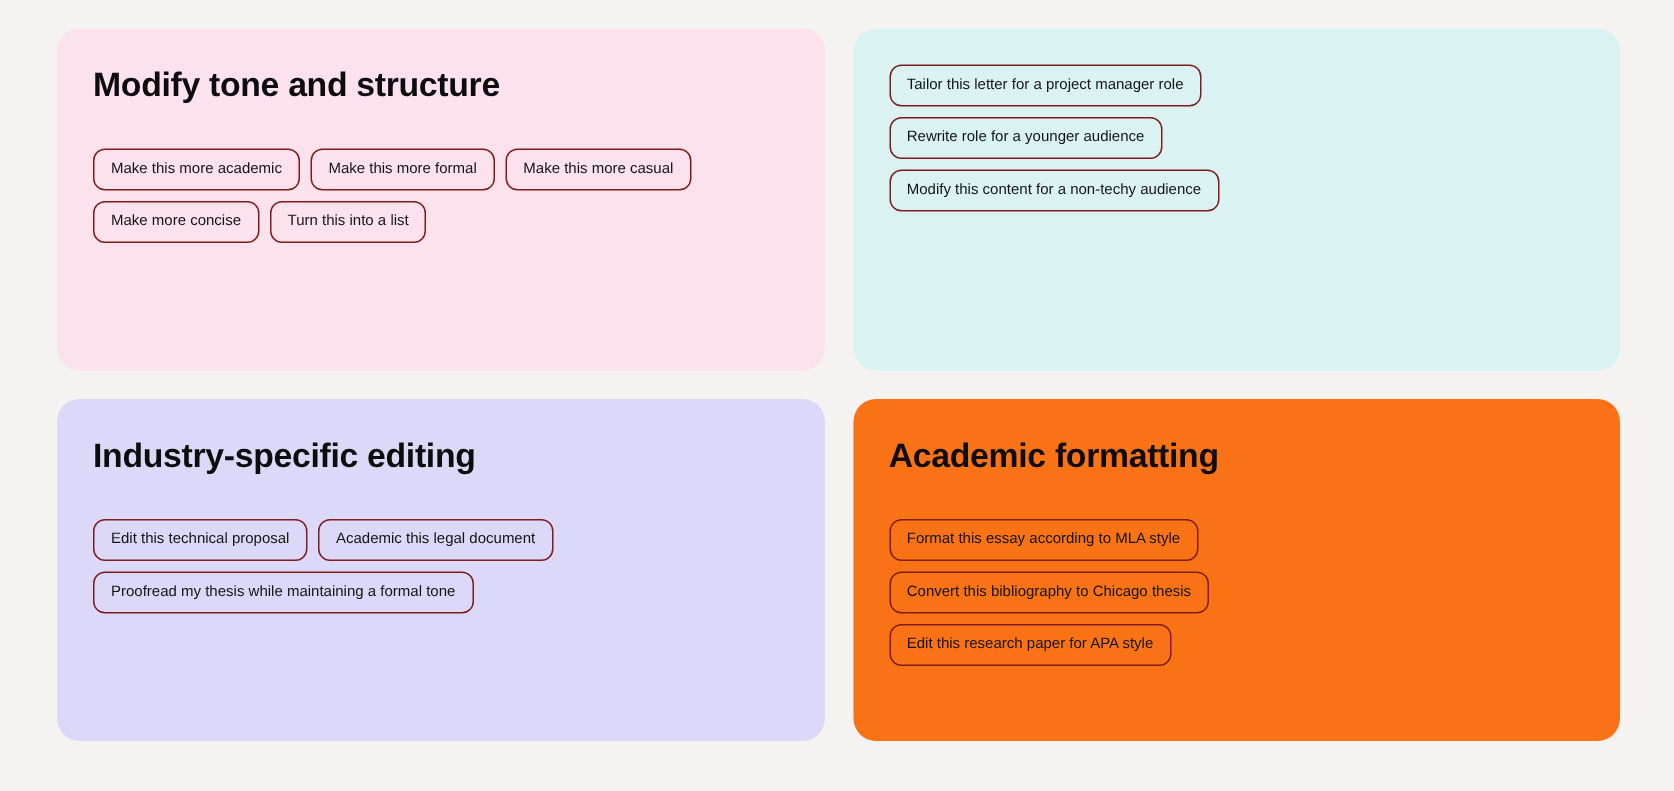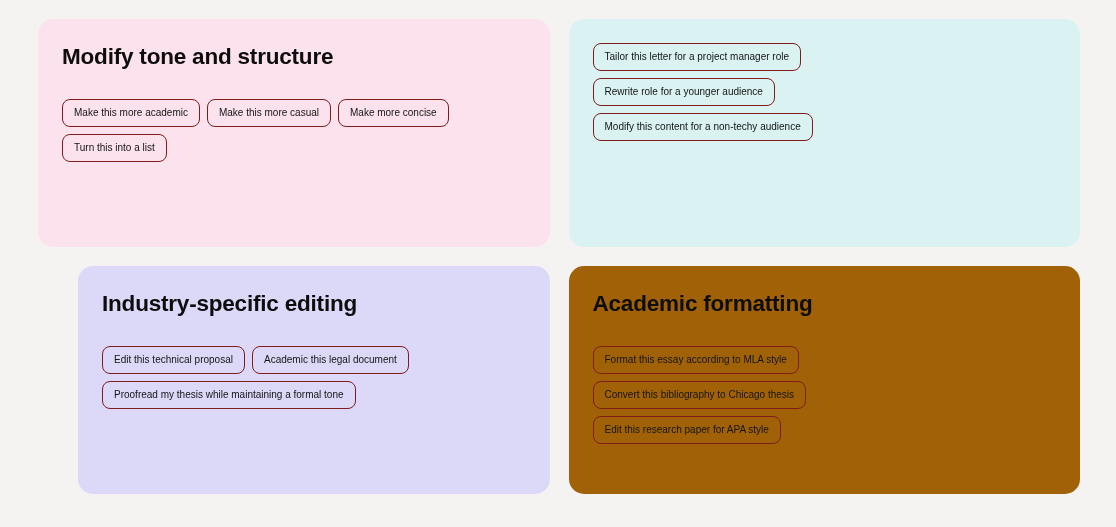--- a/index.html
+++ b/index.html
@@ -25,22 +25,22 @@
     width: 1116px;
     height: 527px;
   }
   .card {
     border-radius: 15px;
     padding: 24px 26px 20px 24px;
     overflow: hidden;
   }
   .card-pink   { background: #fbe2ec; }
   .card-teal   { background: #daf3f2; }
-  .card-purple { background: #dcd8f8; margin-left: 40px; }
-  .card-peach  { background: #a16207; }
+  .card-purple { background: #dcd8f8; }
+  .card-peach  { background: #f97316; }
 
   .card-title {
     font-size: 22.5px;
     font-weight: bold;
     color: #0d0d0d;
     letter-spacing: -0.2px;
     line-height: 1.2;
     margin: 0 0 29px 0;
     white-space: nowrap;
   }
@@ -69,20 +69,21 @@
 </style>
 </head>
 <body>
 
 <div class="board">
 
   <section class="card card-pink">
     <h2 class="card-title">Modify tone and structure</h2>
     <div class="chips">
       <button class="chip">Make this more academic</button>
+      <button class="chip">Make this more formal</button>
       <button class="chip">Make this more casual</button>
       <button class="chip">Make more concise</button>
       <button class="chip">Turn this into a list</button>
     </div>
   </section>
 
   <section class="card card-teal">
     <div class="chips chips-stack">
       <button class="chip">Tailor this letter for a project manager role</button>
       <button class="chip">Rewrite role for a younger audience</button>

